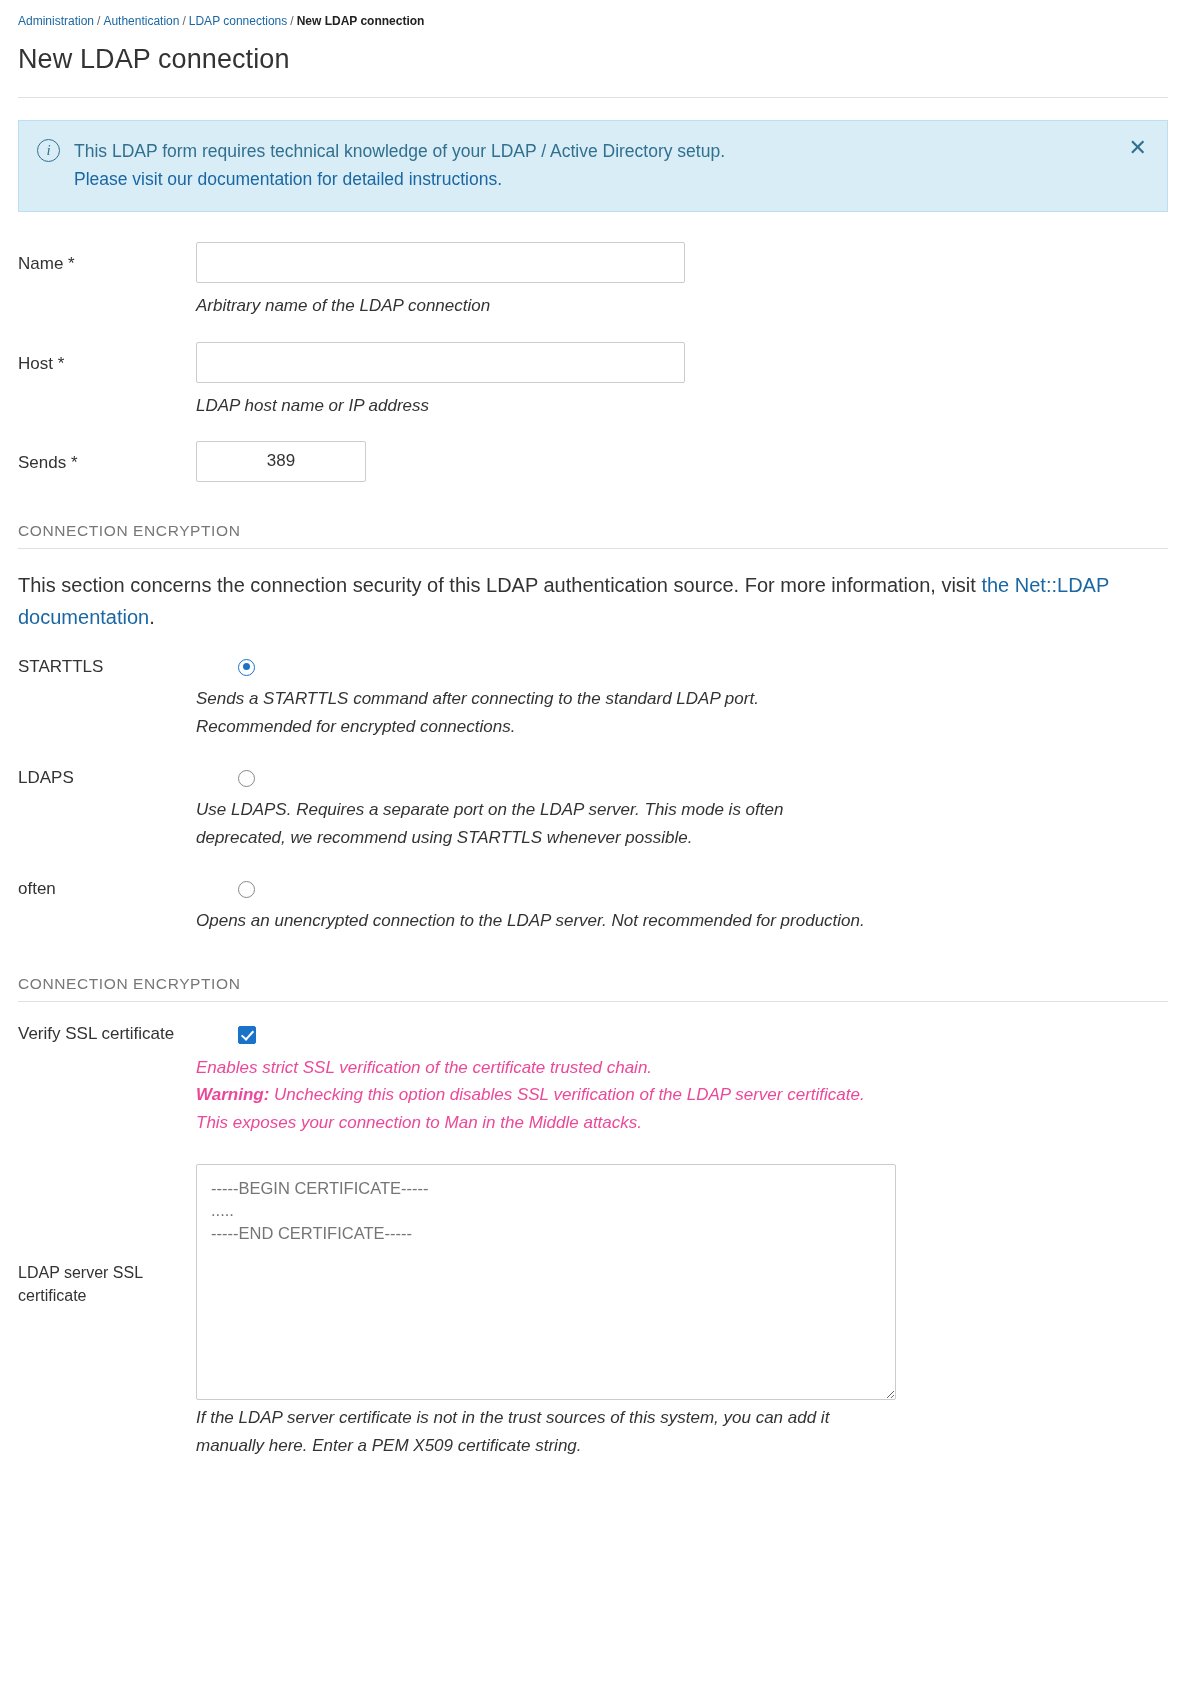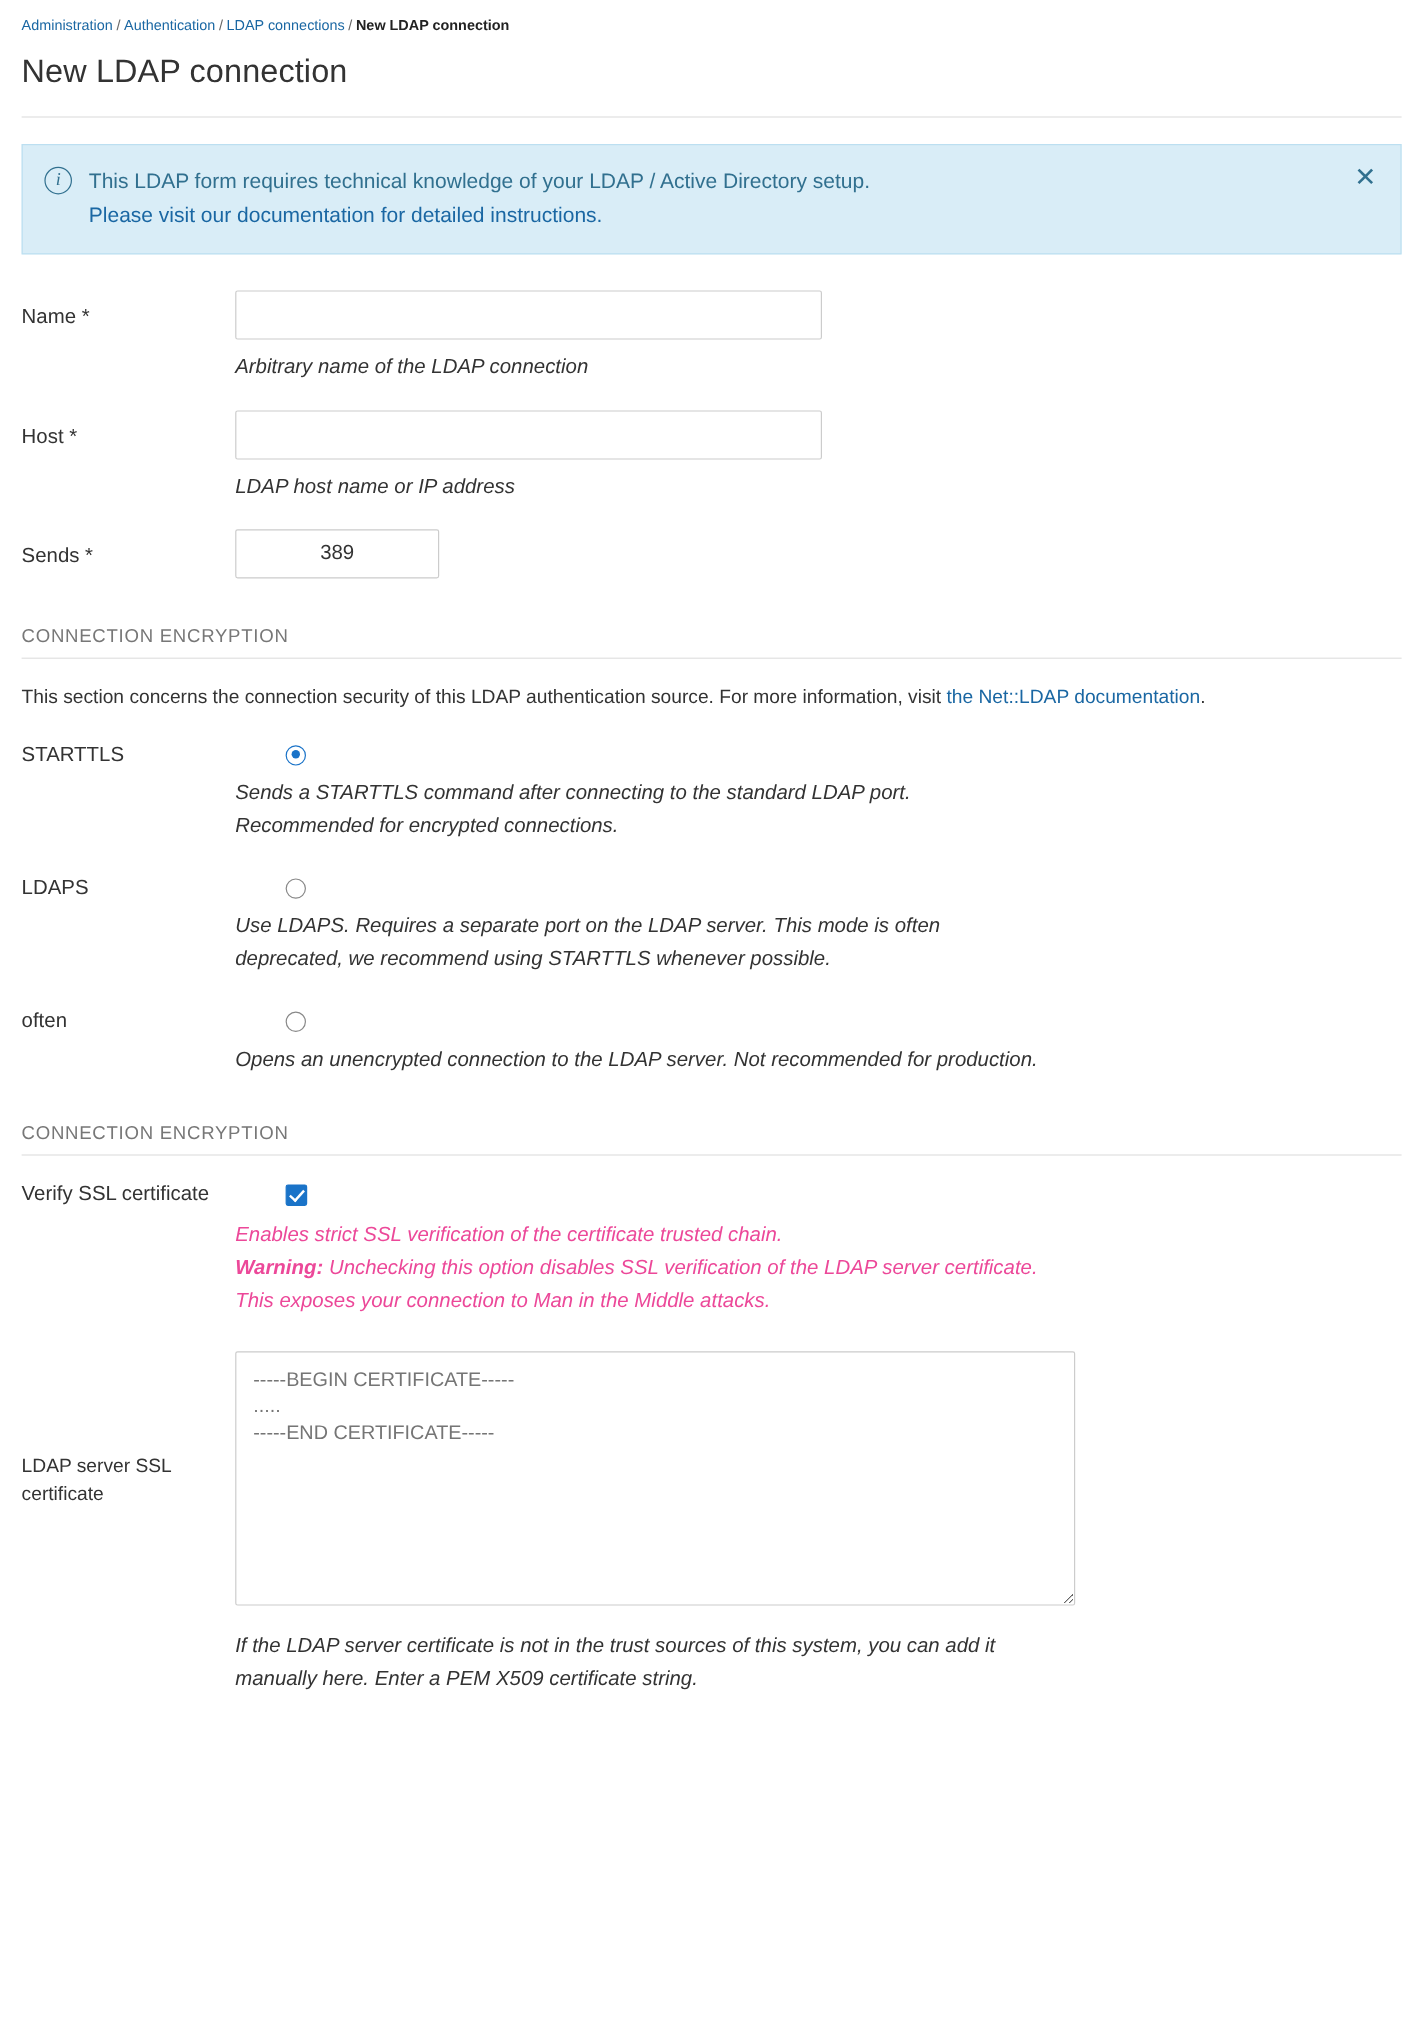--- a/index.html
+++ b/index.html
@@ -123,21 +123,21 @@
     margin-top: 40px;
     font-size: 15.5px;
     letter-spacing: 0.6px;
     color: #777;
     text-transform: uppercase;
     padding-bottom: 8px;
     border-bottom: 1px solid #e0e0e0;
     margin-bottom: 20px;
   }
   .section-desc {
-    font-size: 16px;
+    font-size: 20px;
     line-height: 1.6;
     color: #333;
     margin-bottom: 22px;
   }
 
   
   .radio-row { display: flex; align-items: center; margin-bottom: 6px; gap: 42px; }
   .radio-label {
     width: 178px; flex: 0 0 178px;
     font-size: 17px; color: #333; padding-top: 2px;
@@ -202,37 +202,37 @@
   .check-help b { font-style: italic; font-weight: bold; }
 
   
   .ta-row { display: flex; align-items: center; margin-top: 28px; }
   .ta-label {
     width: 178px; flex: 0 0 178px;
     font-size: 16px; color: #333; line-height: 1.45;
   }
   textarea.cert-area {
     width: 700px;
-    height: 212px;
+    height: 236px;
     font-family: "Liberation Sans", sans-serif;
     font-size: 16.5px;
     color: #777;
     padding: 12px 14px;
     border: 1px solid #cccccc;
     border-radius: 2px;
     resize: vertical;
     line-height: 1.35;
     background: #fff;
   }
   .ta-help {
     font-style: italic;
     font-size: 17px;
     line-height: 1.62;
     color: #333;
-    margin-top: 15px;
+    margin-top: 0;
     max-width: 700px;
   }
   .indent { margin-left: 178px; }
 </style>
 </head>
 <body>
 
 <div class="breadcrumb">
   <a href="#">Administration</a><span class="sep">/</span><a href="#">Authentication</a><span class="sep">/</span><a href="#">LDAP connections</a><span class="sep">/</span><span class="current">New LDAP connection</span>
 </div>

